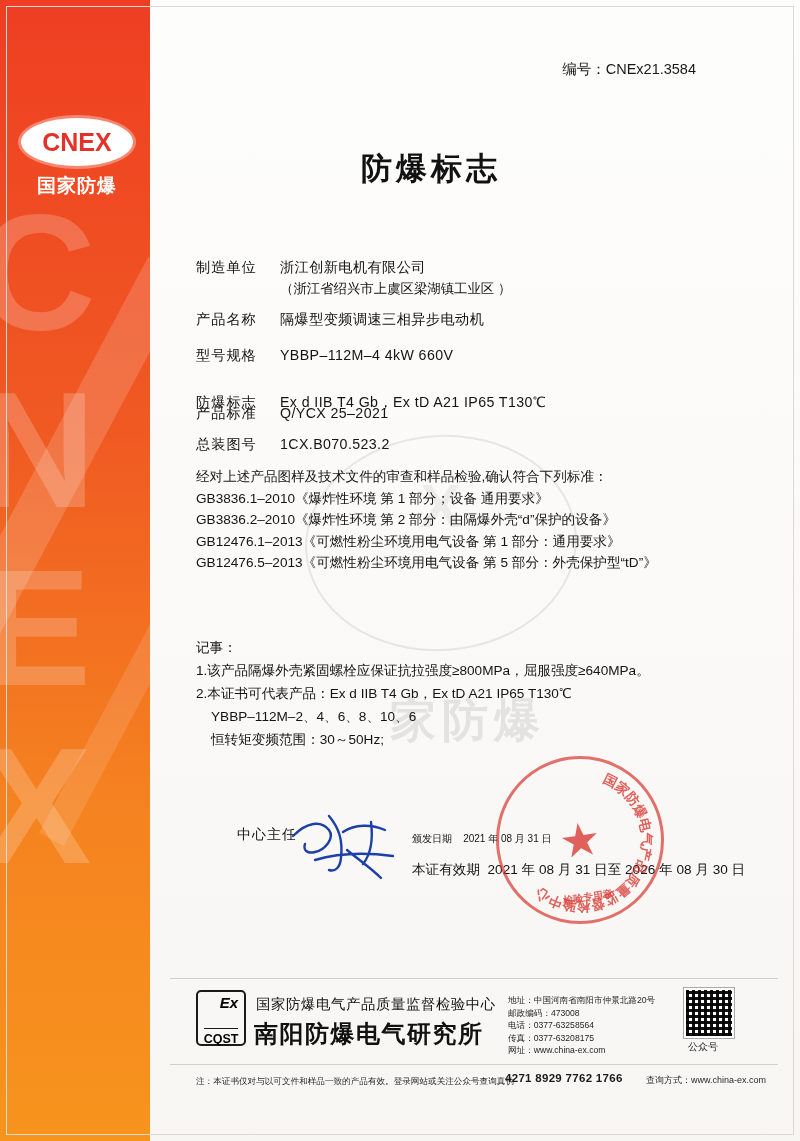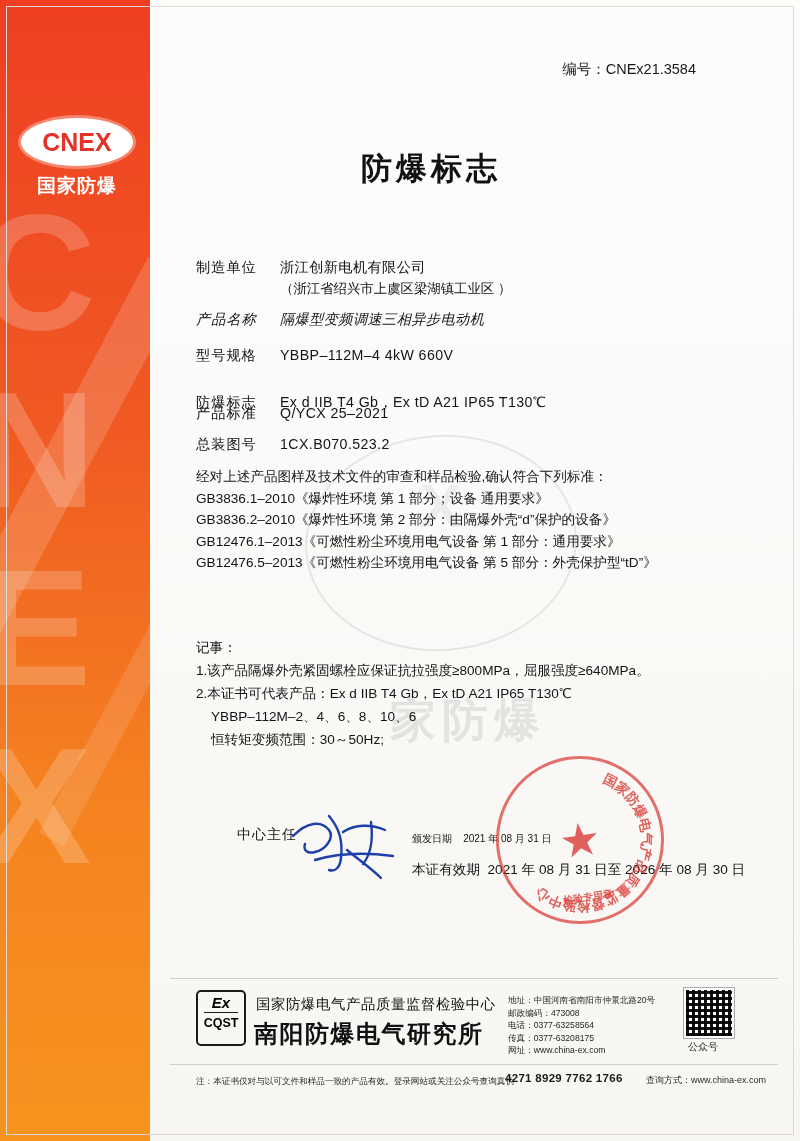--- a/index.html
+++ b/index.html
@@ -217,23 +217,23 @@
     width:50px; height:56px;
     border:2px solid #1a1a1a;
     border-radius:5px;
     text-align:center;
     box-sizing:border-box;
   }
   #ex-badge .ex {
     margin-top:2px;
     font-size:15px; font-weight:bold; font-style:italic;
     border-bottom:1.5px solid #1a1a1a;
-    padding-bottom:1px;
+    padding-bottom:17px;
     display:block;
-    width:34px; margin-left:auto; margin-right:auto;
+    width:34px; margin-left:auto; margin-right:auto;text-align:right;
   }
   #ex-badge .cqst {
     font-size:12.5px; font-weight:bold; letter-spacing:0px; margin-top:3px;
   }
   #footer-org1 {
     position:absolute; left:256px; top:995px;
     font-size:14.4px; letter-spacing:0.6px; color:#141414;
   }
   #footer-org2 {
     position:absolute; left:254px; top:1018px;
@@ -307,21 +307,21 @@
     <span>编号：</span><span>CNEx21.3584</span>
   </div>
 
   <div id="cert-title">防爆标志</div>
 
   <div class="field-row" style="top:258px;">
     <span class="field-label">制造单位</span><span class="field-value">浙江创新电机有限公司</span>
   </div>
   <div class="sub-line" style="top:280px;">（浙江省绍兴市上虞区梁湖镇工业区  ）</div>
 
-  <div class="field-row" style="top:310px;font-style:italic;">
+  <div class="field-row" style="top:310px;">
     <span class="field-label">产品名称</span><span class="field-value">隔爆型变频调速三相异步电动机</span>
   </div>
 
   <div class="field-row" style="top:346px;">
     <span class="field-label">型号规格</span><span class="field-value">YBBP–112M–4    4kW   660V</span>
   </div>
 
   <div class="field-row" style="top:357px;margin-top:36px;">
     <span class="field-label">防爆标志</span><span class="field-value">Ex d IIB T4 Gb，Ex tD A21 IP65 T130℃</span>
   </div>

